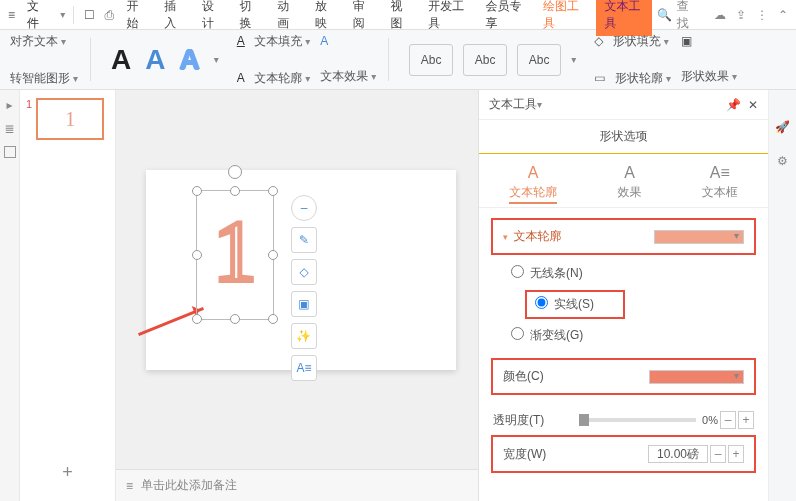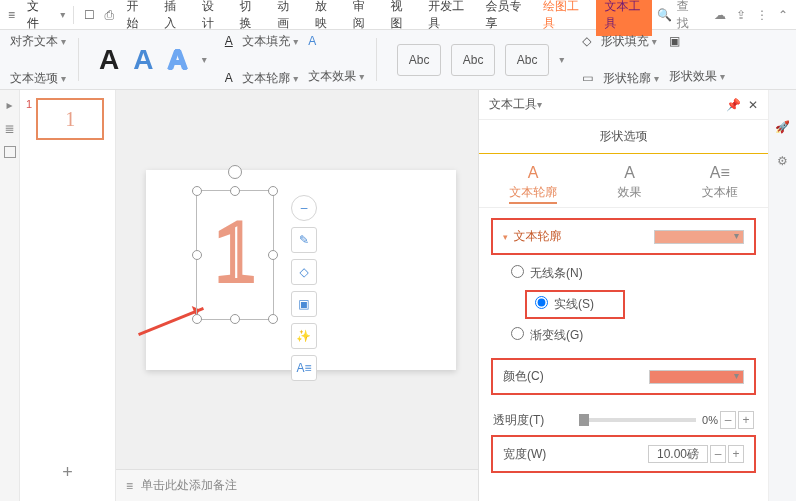--- a/index.html
+++ b/index.html
@@ -117,21 +117,21 @@
   </div>
 </div>
 
 <div class="ribbon">
   <div class="rgroup">
     <div class="row">
         <span>对齐文本</span>
         <span class="dd">▾</span>
       </div>
     <div class="row">
-        <span>文本选项</span>
+        <span>转智能图形</span>
         <span class="dd">▾</span>
       </div>
   </div>
   <div class="vsep"></div>
   <div class="bigA">
     <span class="a1">A</span>
     <span class="a2">A</span>
     <span class="a3">A</span>
     <span class="dd">▾</span>
   </div>

